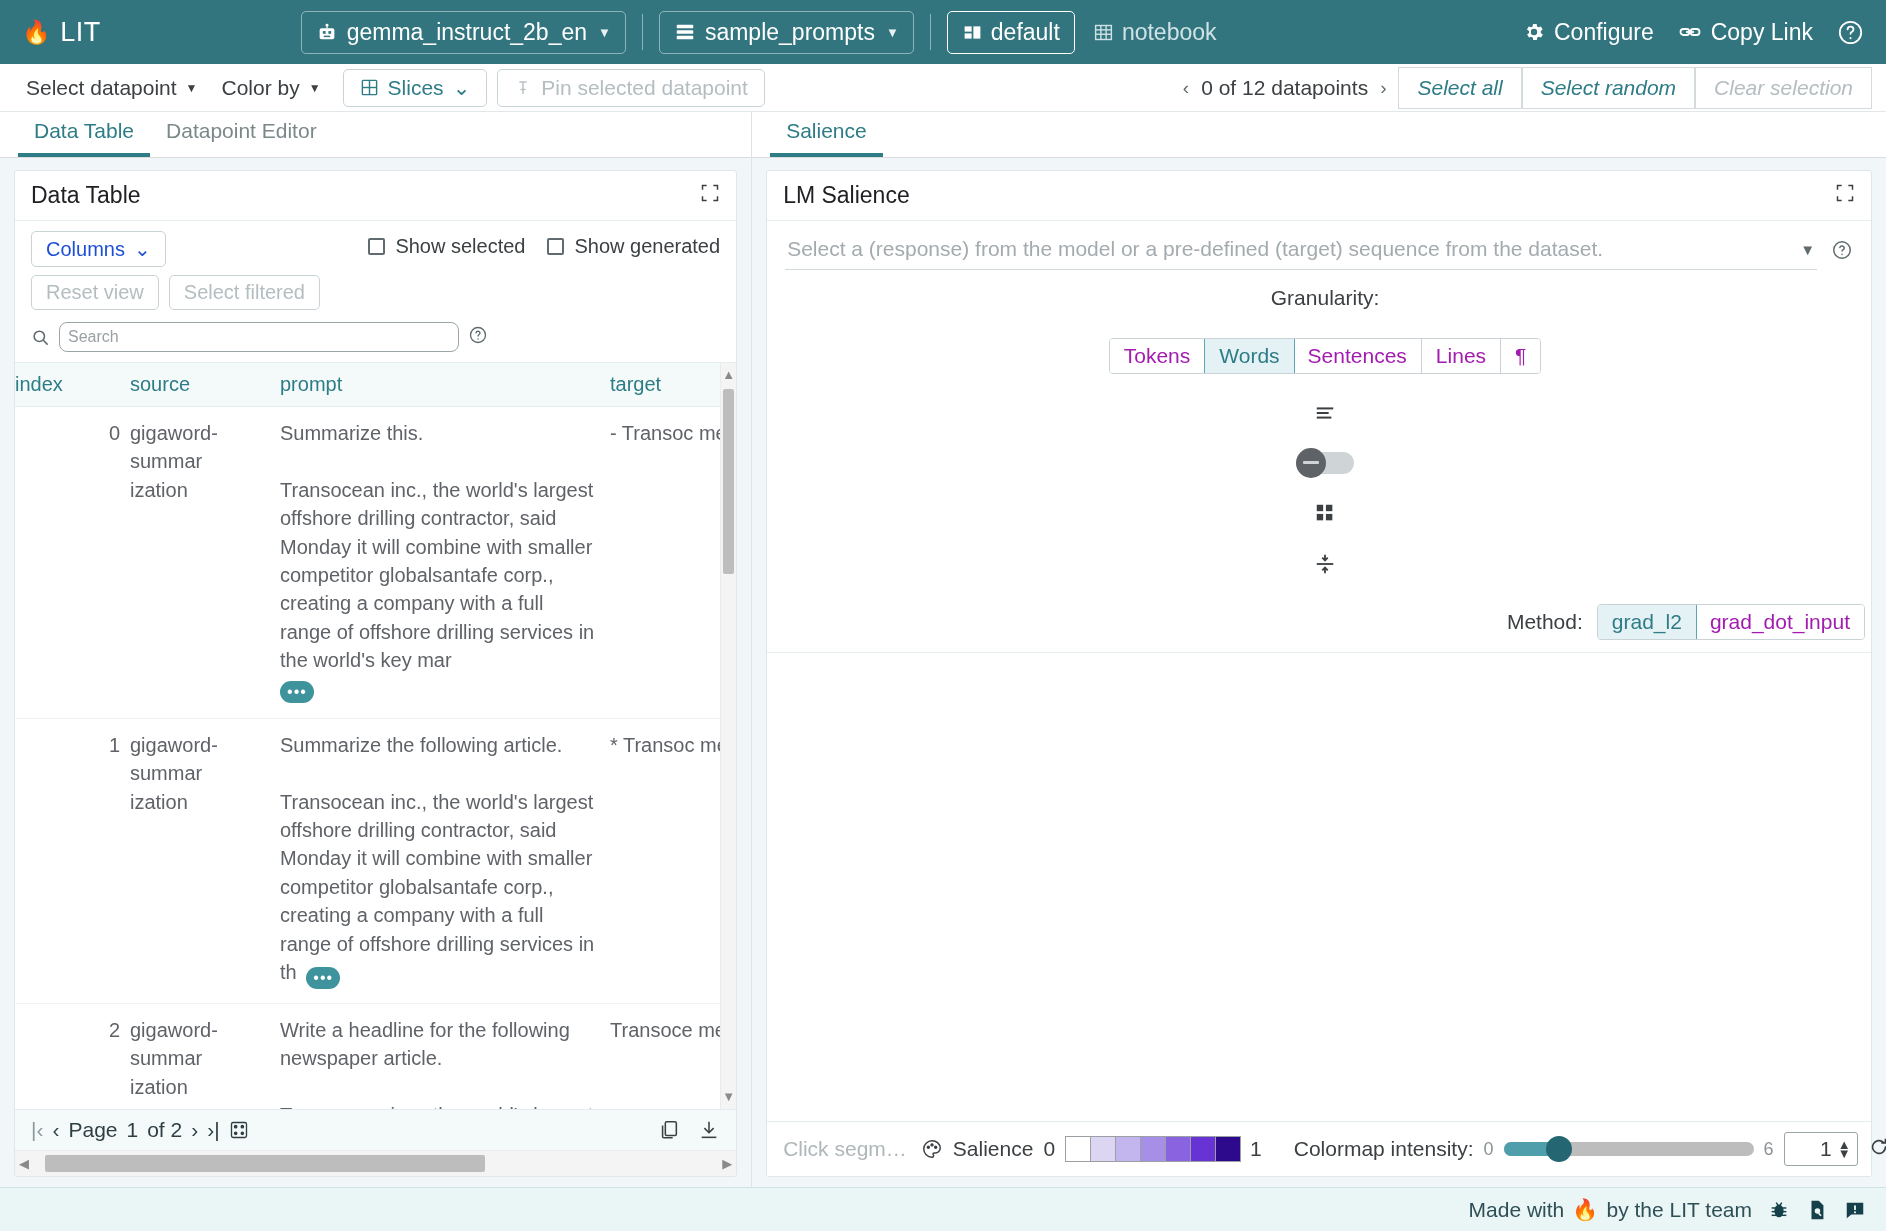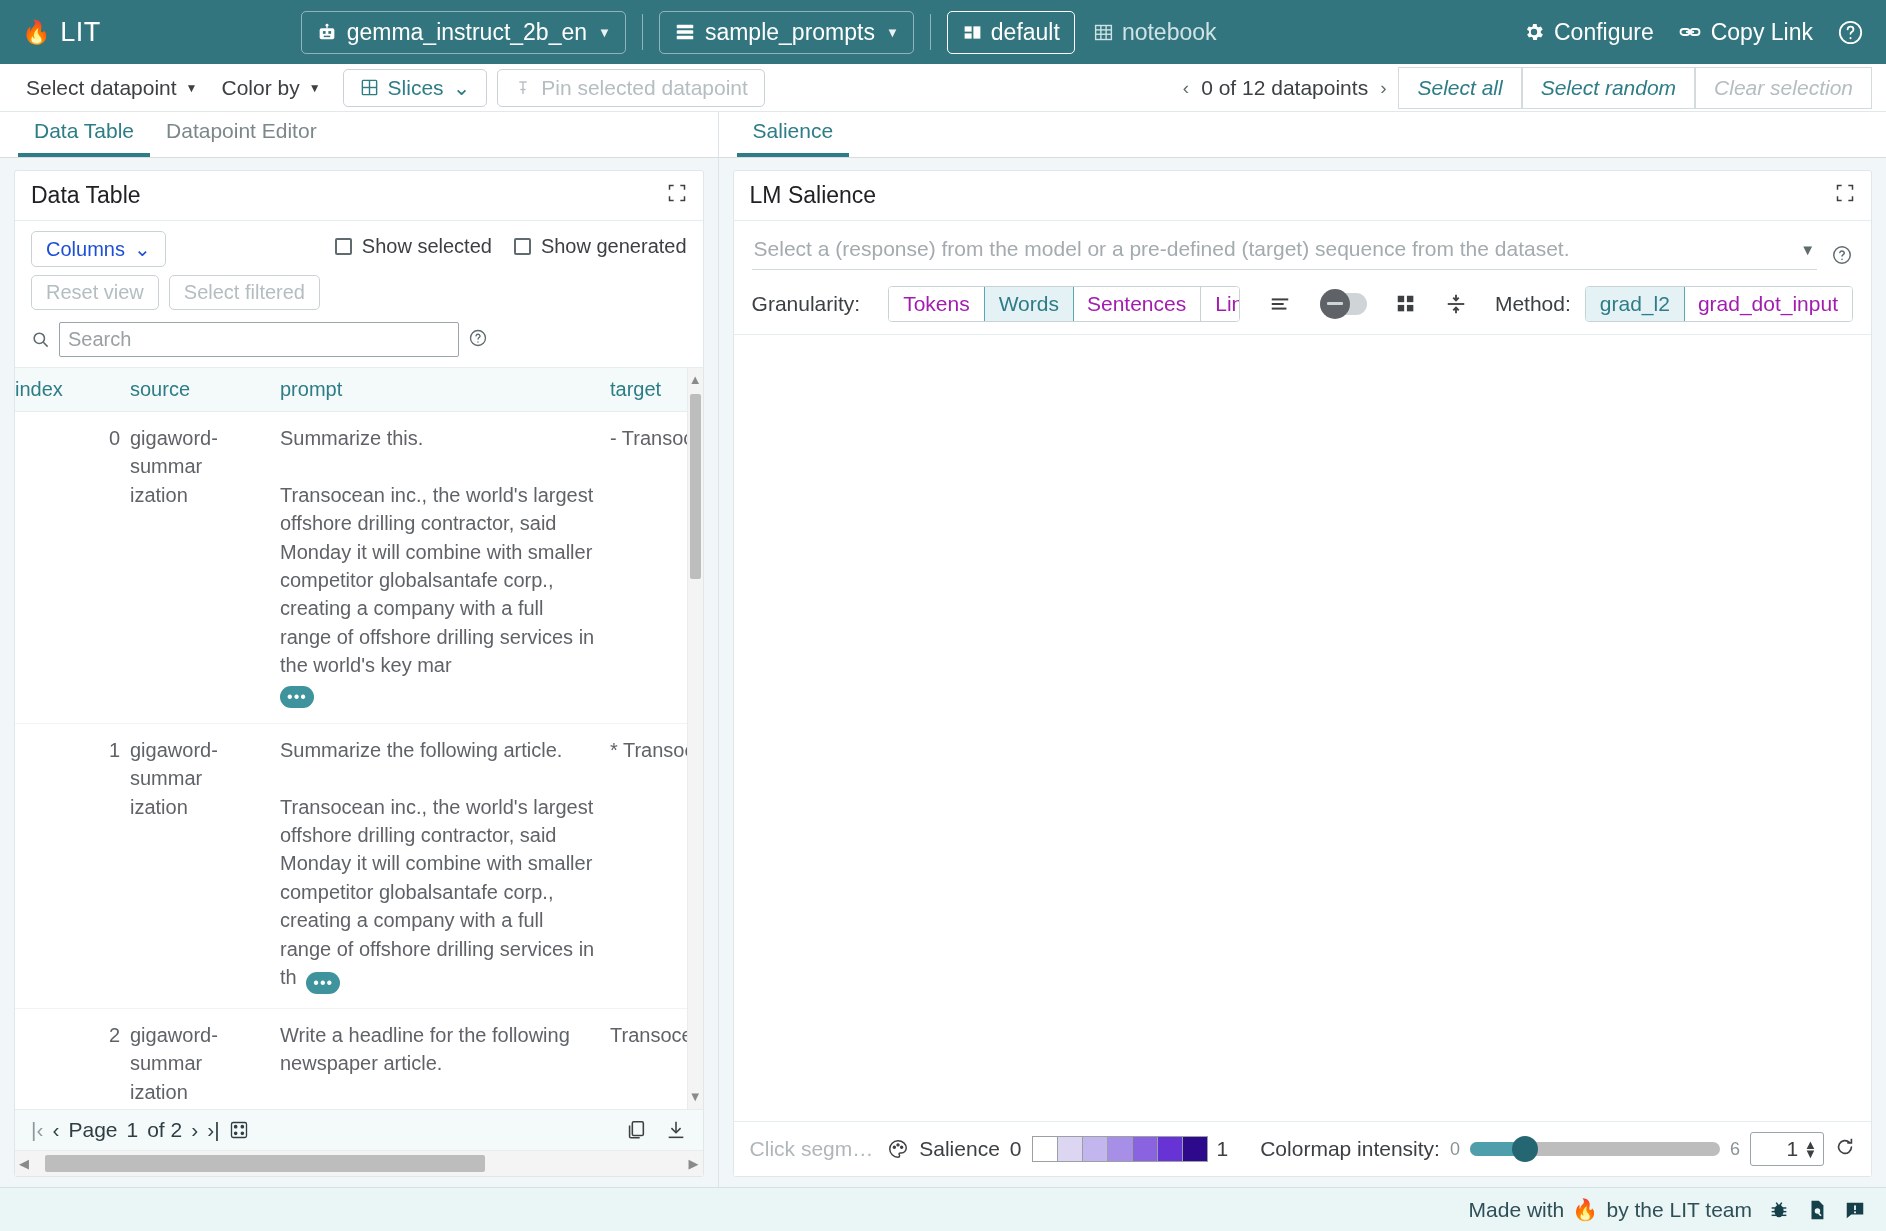--- a/index.html
+++ b/index.html
@@ -210,23 +210,23 @@
     border-radius: 2px;
     display: inline-block;
   }
   .search-row {
     display: flex; align-items: center; gap: 9px;
     padding: 8px 16px 10px 16px;
   }
   .search-input {
     width: 400px;
     border: 1px solid #9aa5a8;
-    border-radius: 2px;
+    border-radius: 8px;
     padding: 5px 8px;
-    font-size: 20px;
+    font-size: 16px;
     color: #9aa0a3;
     font-family: "Liberation Sans", sans-serif;
     background: #fff;
     outline: none;
   }
   .search-input::placeholder { color: #9aa0a3; }
 
   
   .table-scroll {
     flex: 1 1 auto;
@@ -315,39 +315,40 @@
   }
   .hscroll .h-thumb {
     position: absolute; left: 30px; width: 440px; top: 4px; bottom: 4px;
     background: #bdbdbd; border-radius: 2px;
   }
   .hscroll .h-left, .hscroll .h-right { color: #8a8a8a; font-size: 13px; }
   .hscroll .h-right { margin-left: auto; }
 
   
   .sal-select-row {
-    display: flex; align-items: flex-end; gap: 14px;
+    display: flex; align-items: center; gap: 14px;
     padding: 12px 18px 8px 18px;
   }
   .sal-select {
     flex: 1 1 auto;
     border-bottom: 1px solid #cfd8da;
     display: flex; align-items: center;
     padding: 4px 2px 8px 2px;
     font-size: 21px;
     color: #a4abae;
   }
   .sal-select .caret { margin-left: auto; color: #5f6b6e; font-size: 15px; }
   .help-ico { color: #5f6b6e; }
 
   .gran-row {
     display: flex; align-items: center;
-    padding: 8px 18px 12px 18px;
+    padding: 8px 6px 12px 18px;
     gap: 28px;
     border-bottom: 1px solid #e6edef;
+    flex-direction: column;
   }
   .gran-label { font-size: 21px; color: #3c4043; white-space: nowrap;}
   .seg-group { display: flex; border: 1px solid #c9d3d6; border-radius: 4px; overflow: hidden; }
   .seg {
     font-size: 21px;
     padding: 5px 14px;
     color: #a21caf;
     background: #fff;
     border-right: 1px solid #c9d3d6;
     white-space: nowrap;

